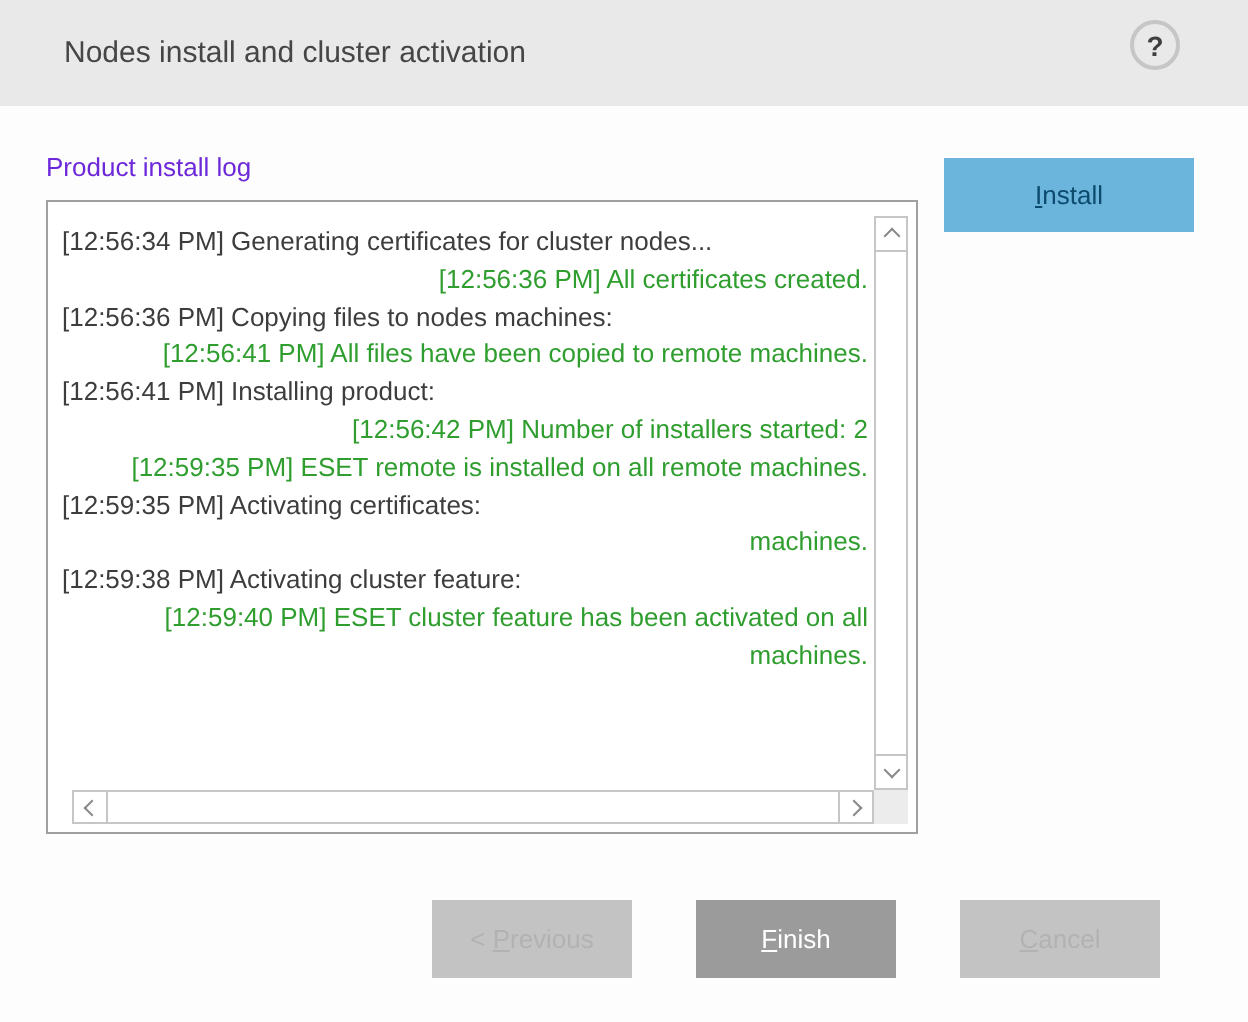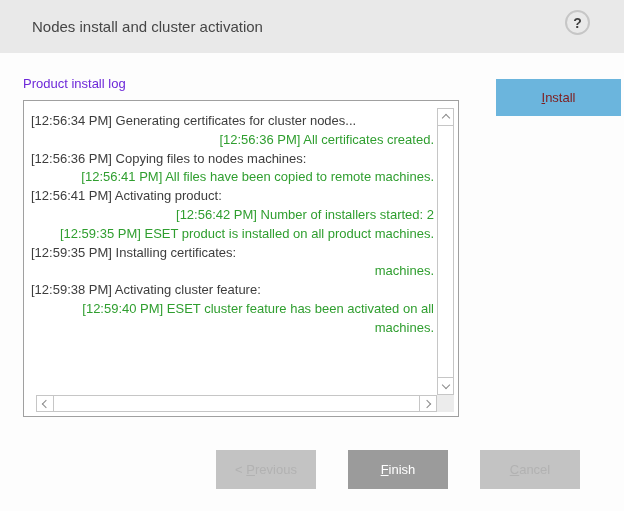--- a/index.html
+++ b/index.html
@@ -26,23 +26,22 @@
   .help{
     position:absolute;left:565px;top:10px;width:25px;height:25px;box-sizing:border-box;
     border:2px solid var(--sb-border);border-radius:50%;background:transparent;
     display:flex;align-items:center;justify-content:center;
     font-size:14px;font-weight:bold;color:#3f3f3f;cursor:pointer;padding:0;
   }
   
   .log-label{position:absolute;left:23px;top:76px;font-size:13px;color:#6d28d9;}
   .install-btn{
     position:absolute;left:472px;top:79px;width:125px;height:37px;
-    background:var(--accent-blue);color:#7f1d1d;font-size:13px;border:none;cursor:pointer;
+    background:var(--accent-blue);color:#0c4a6e;font-size:13px;border:none;cursor:pointer;
     font-family:"Liberation Sans",sans-serif;
-    margin-left:24px;
   }
   .logbox{
     position:absolute;left:23px;top:100px;width:436px;height:317px;box-sizing:border-box;
     border:1px solid var(--box-border);background:#ffffff;
   }
   .loglines{
     position:absolute;left:7px;top:11px;right:24px;bottom:24px;overflow:hidden;
     font-size:13px;line-height:18.8px;white-space:nowrap;
   }
   .log-line.info{color:var(--text-dark);}
@@ -99,24 +98,24 @@
   <button class="install-btn">
     <span><u>I</u>nstall</span>
   </button>
 
   <div class="logbox">
     <div class="loglines">
         <div class="log-line info">[12:56:34 PM] Generating certificates for cluster nodes...</div>
         <div class="log-line success">[12:56:36 PM] All certificates created.</div>
         <div class="log-line info">[12:56:36 PM] Copying files to nodes machines:</div>
         <div class="log-line success">[12:56:41 PM] All files have been copied to remote machines.</div>
-        <div class="log-line info">[12:56:41 PM] Activating product:</div>
+        <div class="log-line info">[12:56:41 PM] Installing product:</div>
         <div class="log-line success">[12:56:42 PM] Number of installers started: 2</div>
-        <div class="log-line success">[12:59:35 PM] ESET product is installed on all product machines.</div>
-        <div class="log-line info">[12:59:35 PM] Installing certificates:</div>
+        <div class="log-line success">[12:59:35 PM] ESET remote is installed on all remote machines.</div>
+        <div class="log-line info">[12:59:35 PM] Activating certificates:</div>
         <div class="log-line success">machines.</div>
         <div class="log-line info">[12:59:38 PM] Activating cluster feature:</div>
         <div class="log-line success">[12:59:40 PM] ESET cluster feature has been activated on all</div>
         <div class="log-line success">machines.</div>
       </div>
 
     <div class="vscroll">
       <div class="sbtn first">
         <span class="chev up"></span>
       </div>

